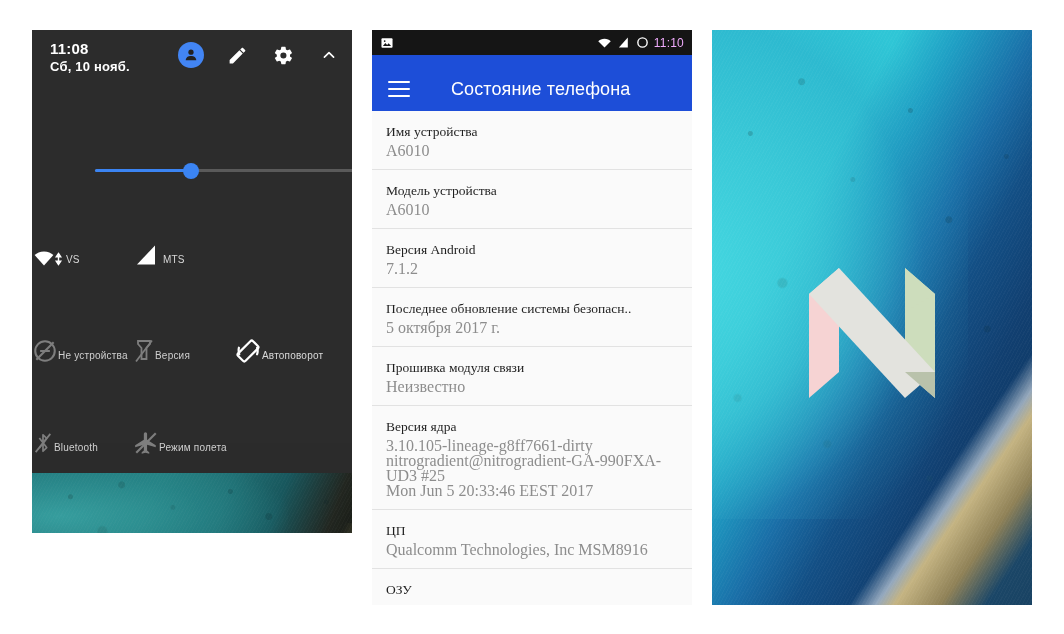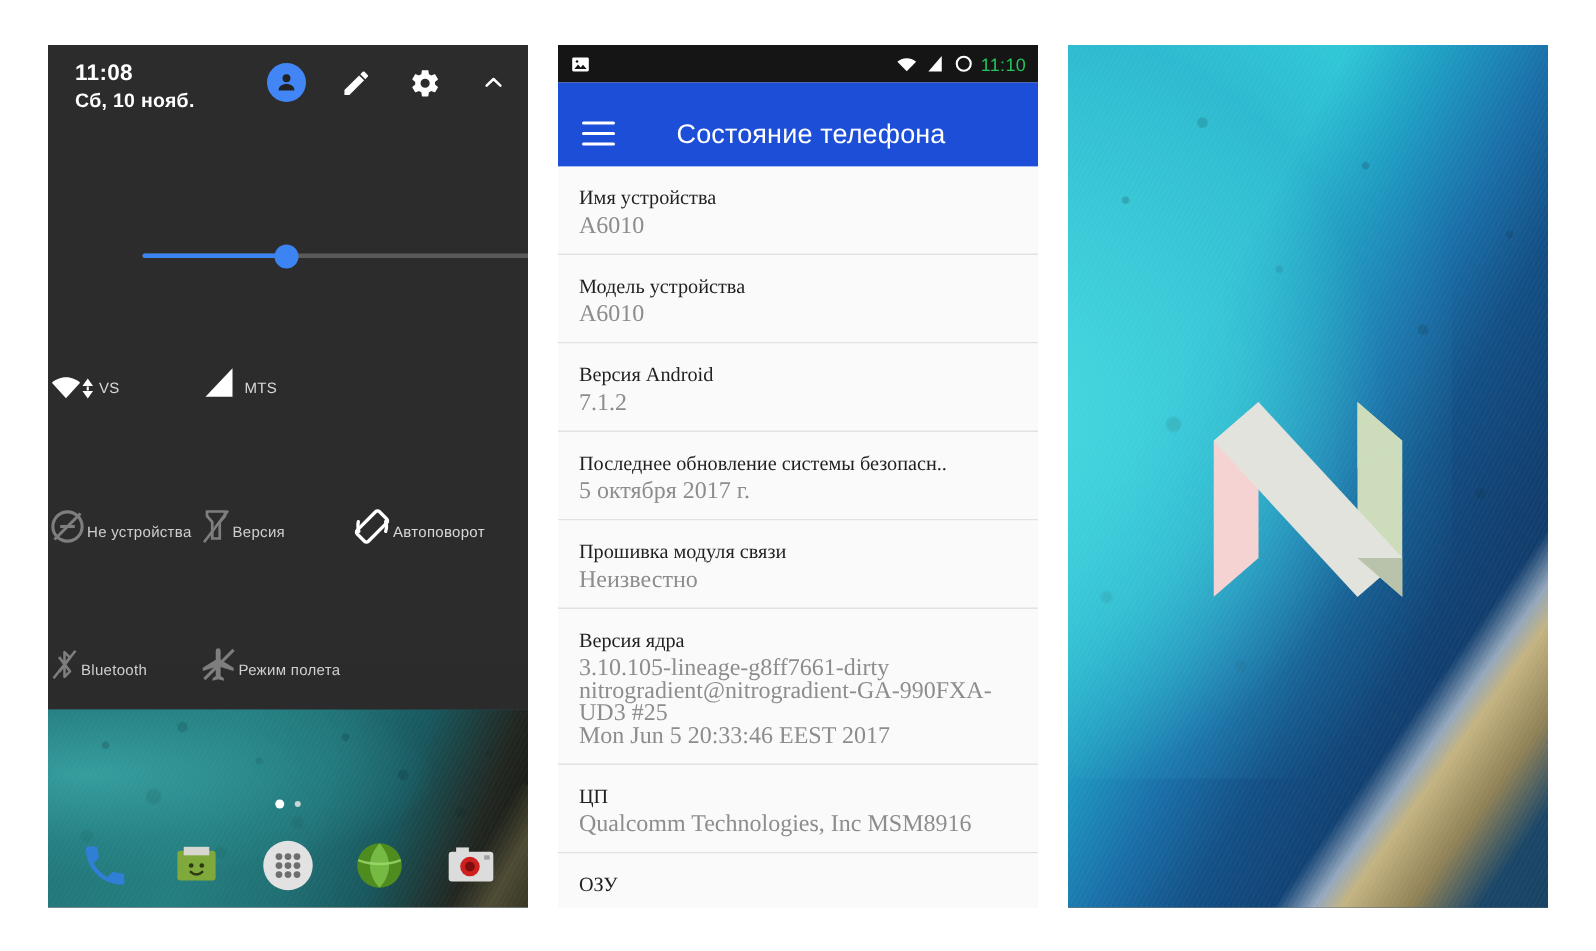--- a/index.html
+++ b/index.html
@@ -8,21 +8,21 @@
     background: #ffffff;
     font-family: "Liberation Sans", sans-serif;
     overflow: hidden;
   }
   .stage { position: relative; width: 1064px; height: 634px; background:#fff; }
 
   
   .phone { position: absolute; overflow: hidden; background:#000; }
 
   
-  #panel-qs { left: 32px; top: 30px; width: 320px; height: 575px; background:#2b2b2b; }
+  #panel-qs { left: 32px; top: 30px; width: 320px; height: 503px; background:#2b2b2b; }
 
   .qs-shade { position:absolute; left:0; top:0; width:320px; height:413px; background:#2c2c2c; }
 
   .qs-header { position:absolute; left:0; top:0; width:320px; height:62px; }
   .qs-clock { position:absolute; left:18px; top:10px; color:#ffffff; }
   .qs-time { font-size:15px; font-weight:bold; line-height:18px; letter-spacing:.2px;}
   .qs-date { font-size:13px; font-weight:bold; line-height:17px; letter-spacing:.2px;}
 
   .qs-icons { position:absolute; right:10px; top:12px; display:flex; align-items:center; gap:20px; }
   .qs-ic { width:26px; height:26px; display:flex; align-items:center; justify-content:center; }
@@ -51,21 +51,21 @@
   .dot.sm { width:4px;height:4px;background:#e4e4e4; opacity:.85;}
   .dock { position:absolute; left:0; bottom:8px; width:320px; display:flex; justify-content:space-around; align-items:flex-end; padding:0 8px;}
   .dock-ic { width:40px; height:40px; display:flex;align-items:center;justify-content:center;}
 
   
   #panel-info { left:372px; top:30px; width:320px; height:575px; background:#fafafa; }
   .sb { position:absolute; left:0; top:0; width:320px; height:25px; background:#151515;
         display:flex; align-items:center; justify-content:space-between; padding:0 8px; }
   .sb-left { display:flex; align-items:center; gap:6px; }
   .sb-right { display:flex; align-items:center; gap:5px; }
-  .sb-time { color:#22c55e; font-size:12px; letter-spacing:.2px; }
+  .sb-time { color:#f0abfc; font-size:12px; letter-spacing:.2px; }
 
   .appbar { position:absolute; left:0; top:25px; width:320px; height:68px; background:#1d4ed8;
             display:flex; align-items:center; padding:0 0 0 16px;gap:19px; }
   .burger { width:22px; height:16px; display:flex; flex-direction:column; justify-content:space-between; }
   .burger i { display:block; height:2px; background:#fff; border-radius:1px;}
   .appbar-title { margin-left:22px; color:#ffffff; font-size:18px; letter-spacing:.1px; }
 
   .list { position:absolute; left:0; top:81px; width:320px; height:494px; background:#fafafa; overflow:hidden; }
   .row { padding:12px 14px 11px 14px; border-bottom:1px solid #e2e2e2; background:#fafafa;font-family:Liberation Serif, serif; }
   .row .t { font-size:13.5px; color:#1f1f1f; line-height:18px; white-space:nowrap; overflow:hidden; }

